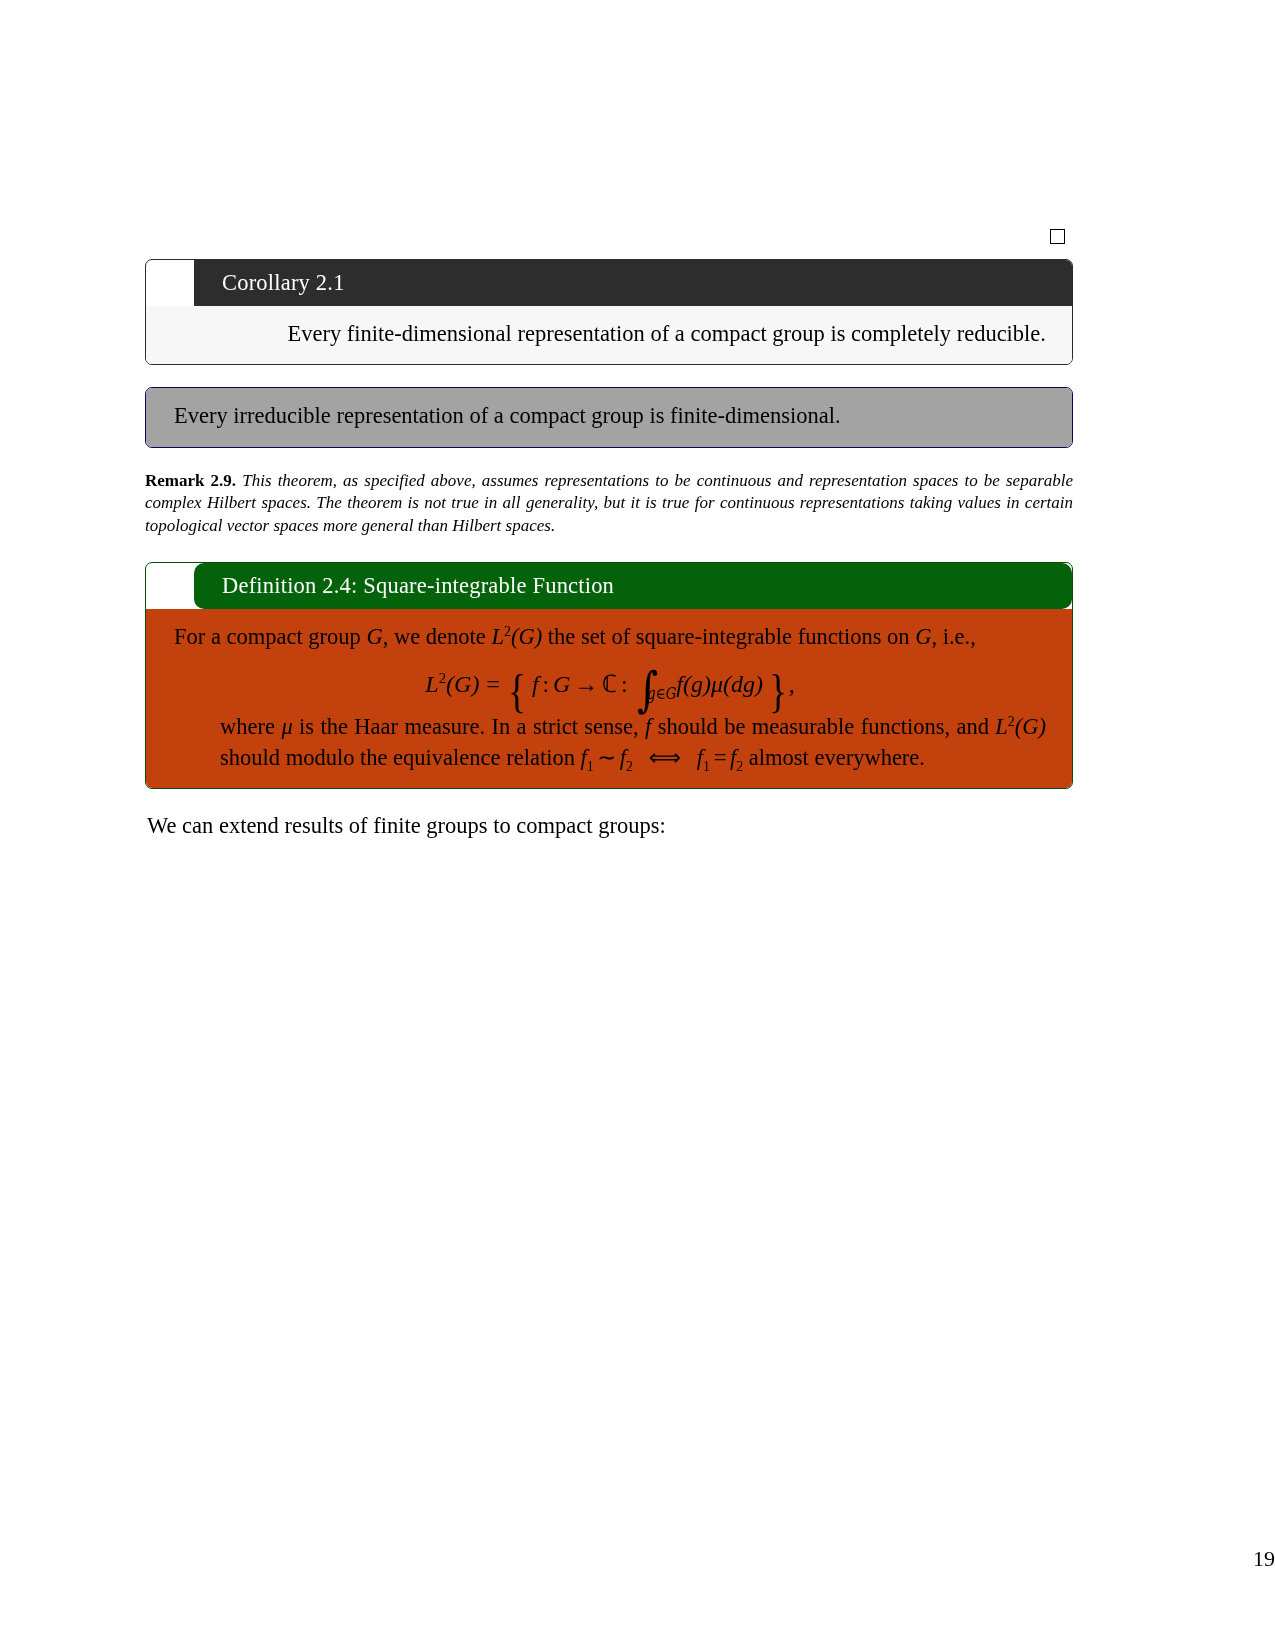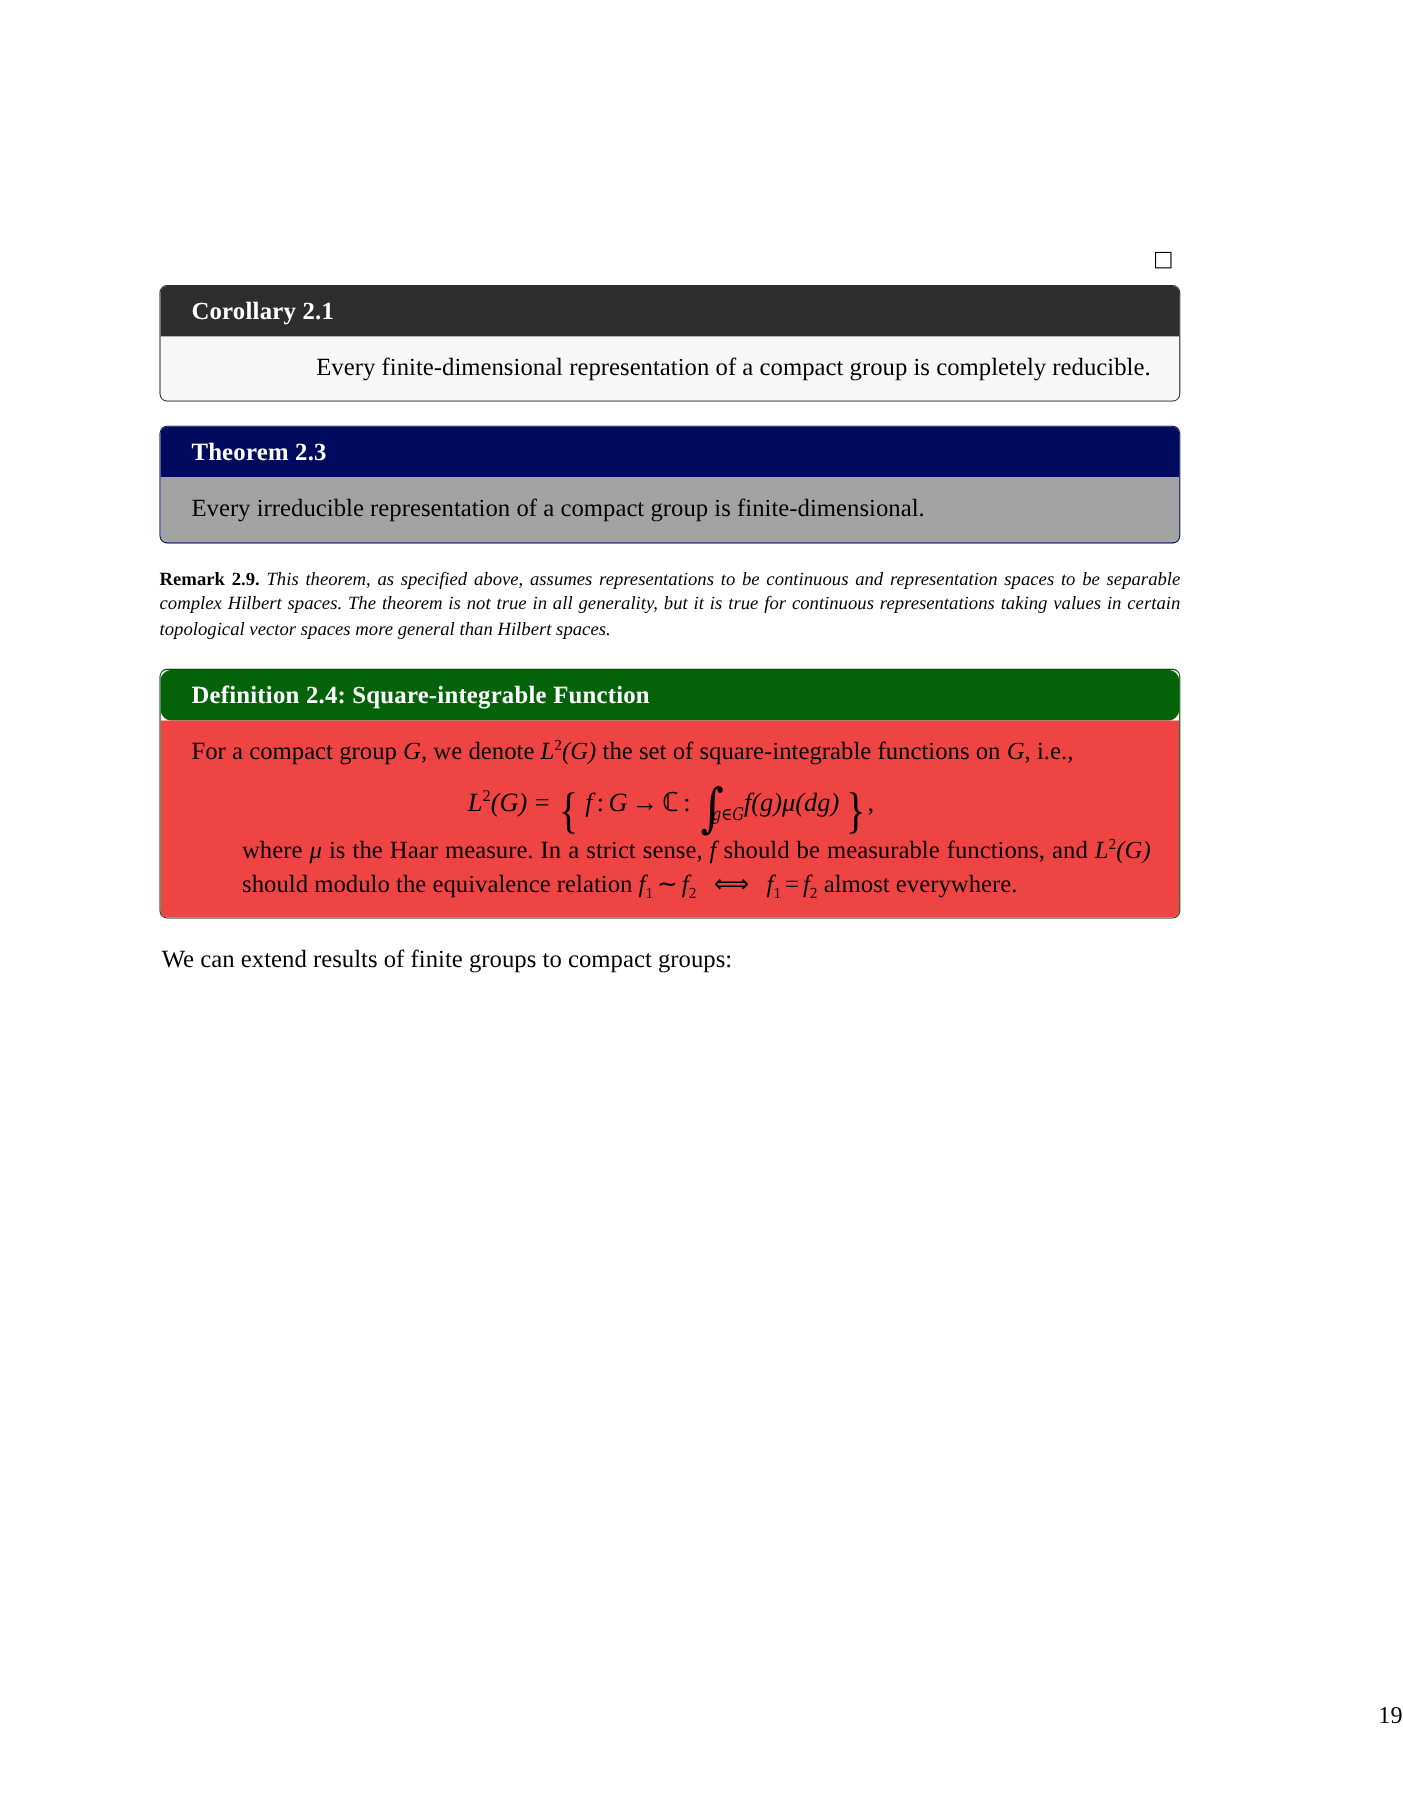--- a/index.html
+++ b/index.html
@@ -40,46 +40,47 @@
 
   
   .env {
     border-radius: 7px;
     border: 1.6px solid #000;
     overflow: hidden;
     margin-bottom: 22px;
     box-sizing: border-box;
   }
   .env-title {
-    font-weight: bold;
+    font-weight: normal;
     font-size: 22.5px;
     padding: 10px 0 10px 28px;
     color: #ffffff;
     letter-spacing: 0.2px;
+    margin-left: 48px;
   }
   .env-body {
     padding: 13px 26px 15px 28px;
     font-size: 22.5px;
     line-height: 1.35;
   }
 
   
   .env.corollary { border-color: #2b2b2b; }
   .env.corollary .env-title { background: #2d2d2d; }
   .env.corollary .env-body { background: #f7f7f7; text-align: right; }
 
   
   .env.theorem { border-color: #000b57; }
   .env.theorem .env-title { background: #000b5e; }
   .env.theorem .env-body { background: #a3a3a3; }
 
   
   .env.definition { border-color: #064d06; }
   .env.definition .env-title { background: #04630a; border-radius: 10px; }
-  .env.definition .env-body { background: #ef4444; }
+  .env.definition .env-body { background: #c2410c; }
 
   .remark {
     font-size: 17px;
     line-height: 1.33;
     text-align: justify;
     margin: 0 0 24px 0;
   }
   .remark .lead {
     font-weight: bold;
     font-style: normal;
@@ -163,21 +164,20 @@
     <div class="qed-row">
       <div class="qed"></div>
     </div>
 
     <div class="env corollary">
       <div class="env-title">Corollary 2.1</div>
       <div class="env-body">Every finite-dimensional representation of a compact group is completely reducible.</div>
     </div>
 
     <div class="env theorem">
-      <div class="env-title">Theorem 2.3</div>
       <div class="env-body">Every irreducible representation of a compact group is finite-dimensional.</div>
     </div>
 
     <p class="remark">
       <span class="lead">Remark 2.9.</span>
       <span class="it">This theorem, as specified above, assumes representations to be continuous and representation spaces to be separable complex Hilbert spaces. The theorem is not true in all generality, but it is true for continuous representations taking values in certain topological vector spaces more general than Hilbert spaces.</span>
     </p>
 
     <div class="env definition">
       <div class="env-title">Definition 2.4: Square-integrable Function</div>

